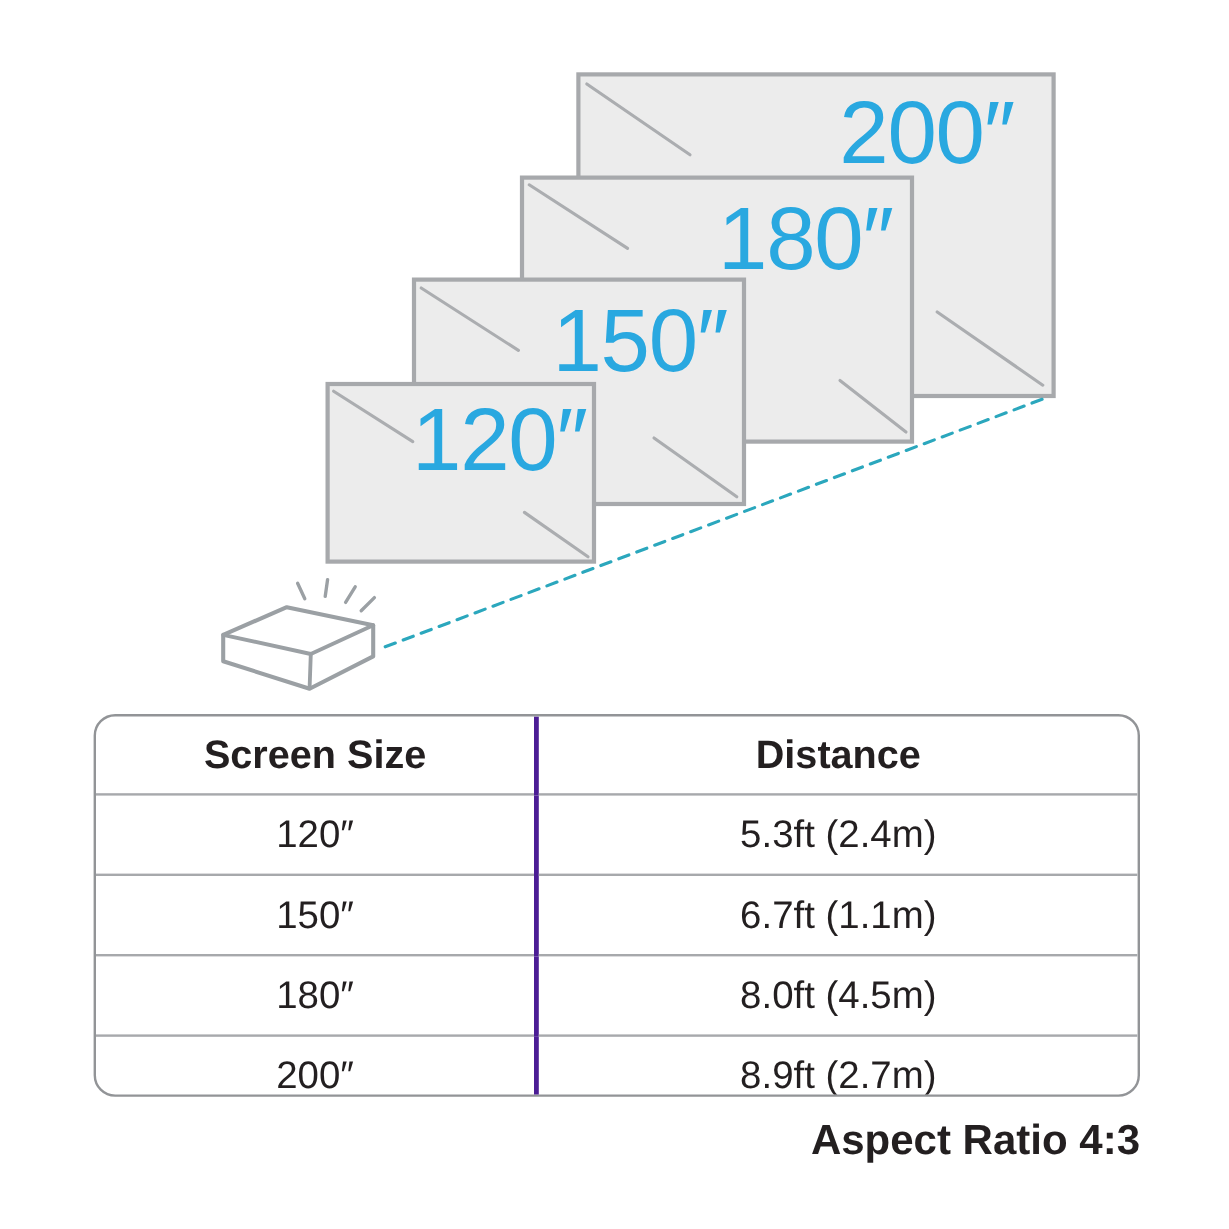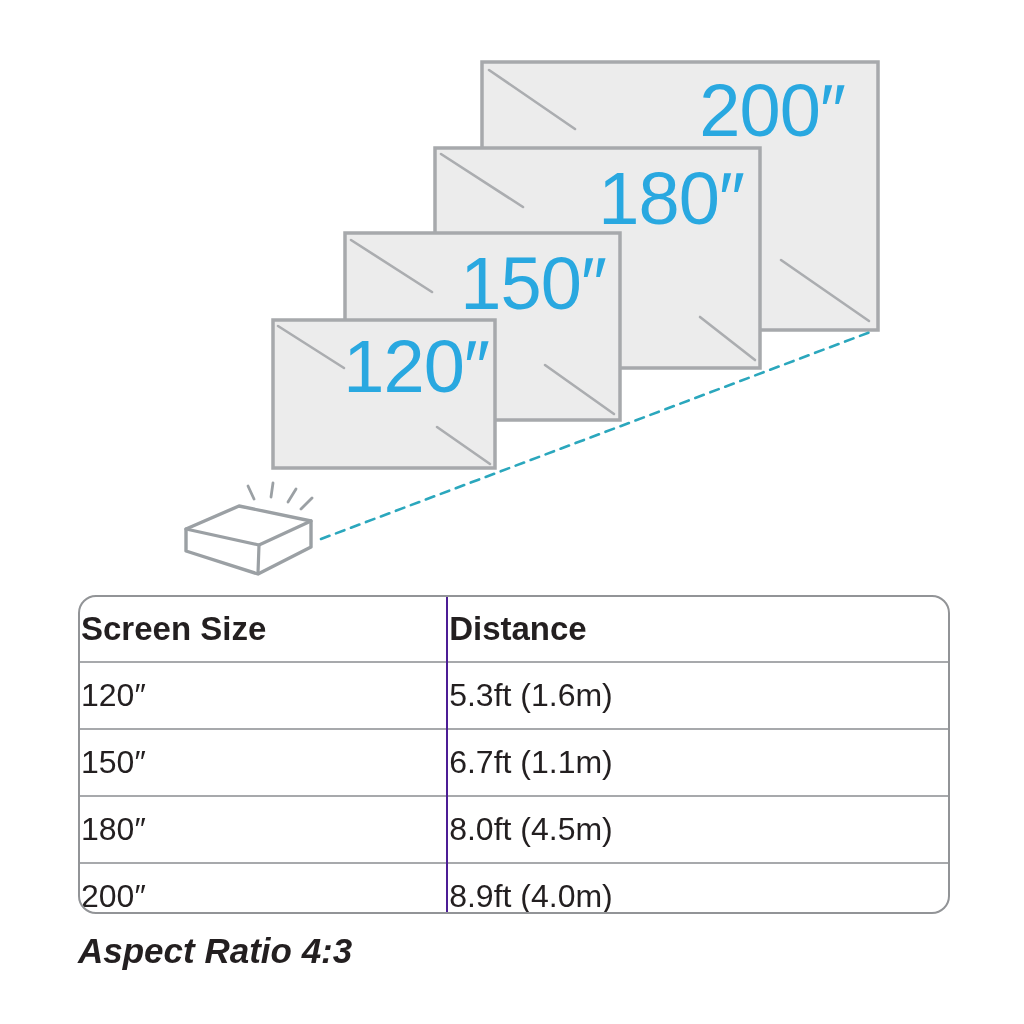--- a/index.html
+++ b/index.html
@@ -22,31 +22,31 @@
   .ray{stroke:#9ba0a4;stroke-width:2.8;stroke-linecap:round;}
   
   .table-wrap{
     position:absolute;left:78px;top:595px;width:872px;height:319px;
     border:2.5px solid #929497;border-radius:18px;overflow:hidden;background:#fff;
     box-sizing:border-box;
   }
   table{width:100%;height:100%;border-collapse:collapse;table-layout:fixed;}
   col.c1{width:42.3%;}
   th,td{
-    text-align:left;vertical-align:middle;color:#231f20;
+    text-align:center;vertical-align:middle;color:#231f20;
     font-family:"Liberation Sans","DejaVu Sans",sans-serif;
   }
   thead th{font-size:33px;font-weight:700;height:62px;}
   tbody td{font-size:32px;font-weight:500;height:63px;}
   tbody tr td{border-top:2px solid #a7a9ac;}
-  th + th, td + td{border-left:2px solid #4c1d95;}
+  th + th, td + td{border-left:4px solid #4c1d95;}
   
   .caption{
-    position:absolute;left:78px;top:931px;width:872px;text-align:left;
-    font-size:35px;font-weight:700;color:#231f20;letter-spacing:0px;font-style:italic;
+    position:absolute;left:78px;top:931px;width:872px;text-align:right;
+    font-size:35px;font-weight:700;color:#231f20;letter-spacing:0px;
   }
 </style>
 </head>
 <body>
 
 <svg id="diagram" width="1024" height="592" viewBox="0 0 1024 592">
 
   <g>
     <rect class="scr" x="482" y="62" width="396" height="268"></rect>
     <line class="refl" x1="489" y1="70" x2="575" y2="129"></line>
@@ -98,31 +98,31 @@
       </colgroup>
     <thead>
       <tr>
         <th>Screen Size</th>
         <th>Distance</th>
       </tr>
     </thead>
     <tbody id="tbody">
         <tr>
           <td>120″</td>
-          <td>5.3ft (1.6m)</td>
+          <td>5.3ft (2.4m)</td>
         </tr>
         <tr>
           <td>150″</td>
           <td>6.7ft (1.1m)</td>
         </tr>
         <tr>
           <td>180″</td>
           <td>8.0ft (4.5m)</td>
         </tr>
         <tr>
           <td>200″</td>
-          <td>8.9ft (4.0m)</td>
+          <td>8.9ft (2.7m)</td>
         </tr>
       </tbody>
   </table>
 </div>
 
 <div class="caption">Aspect Ratio 4:3</div>
 
 </body></html>

